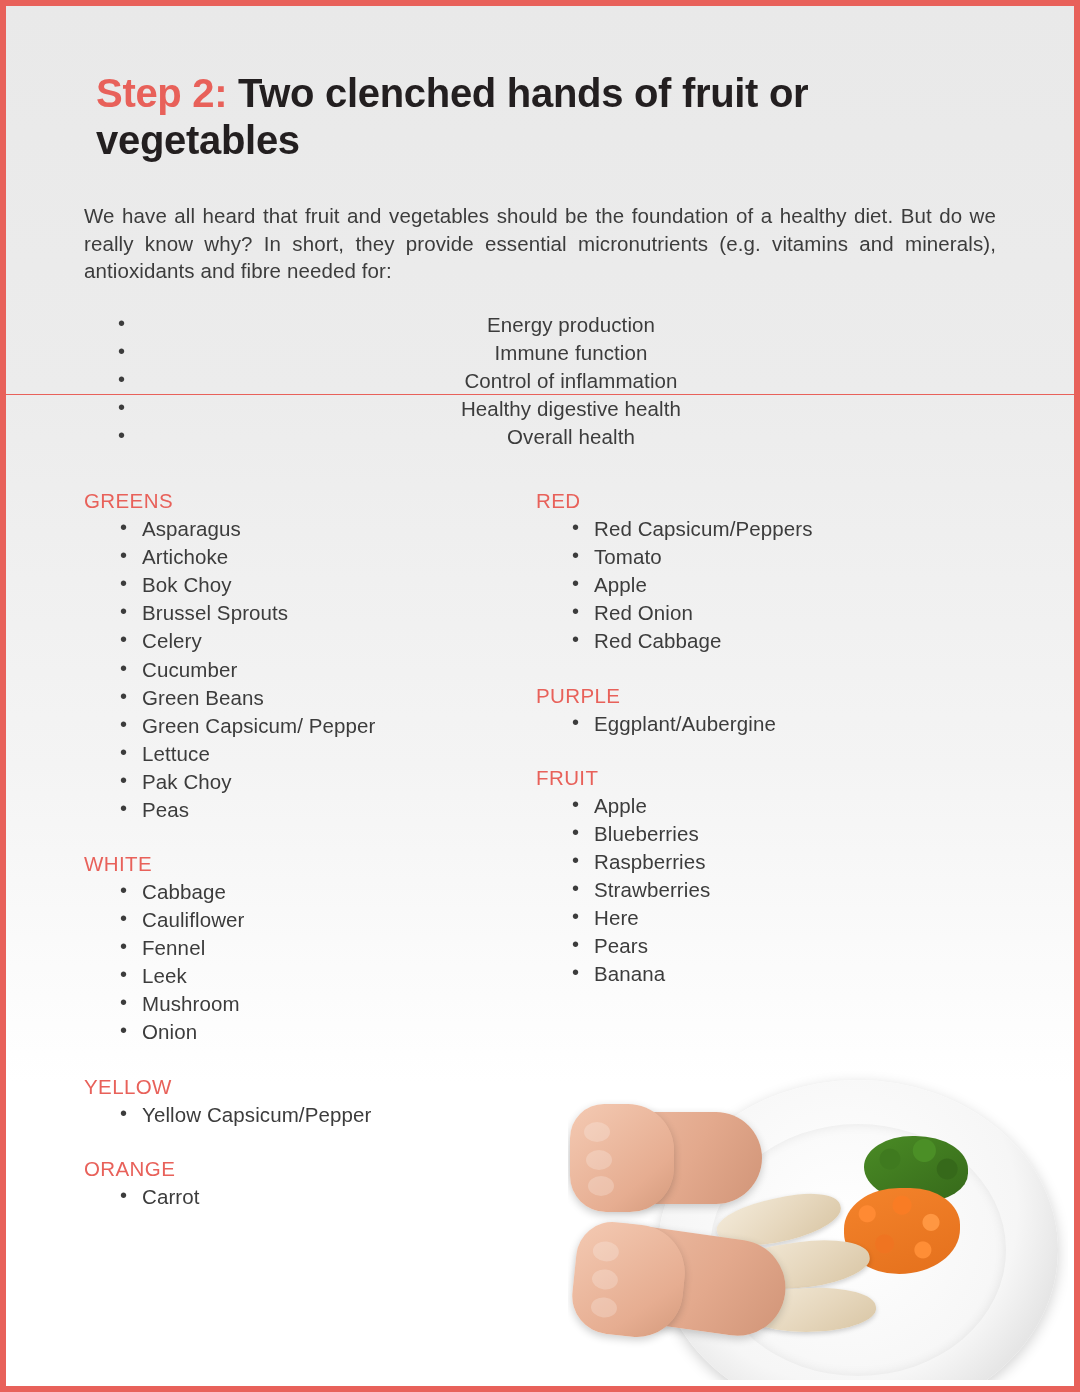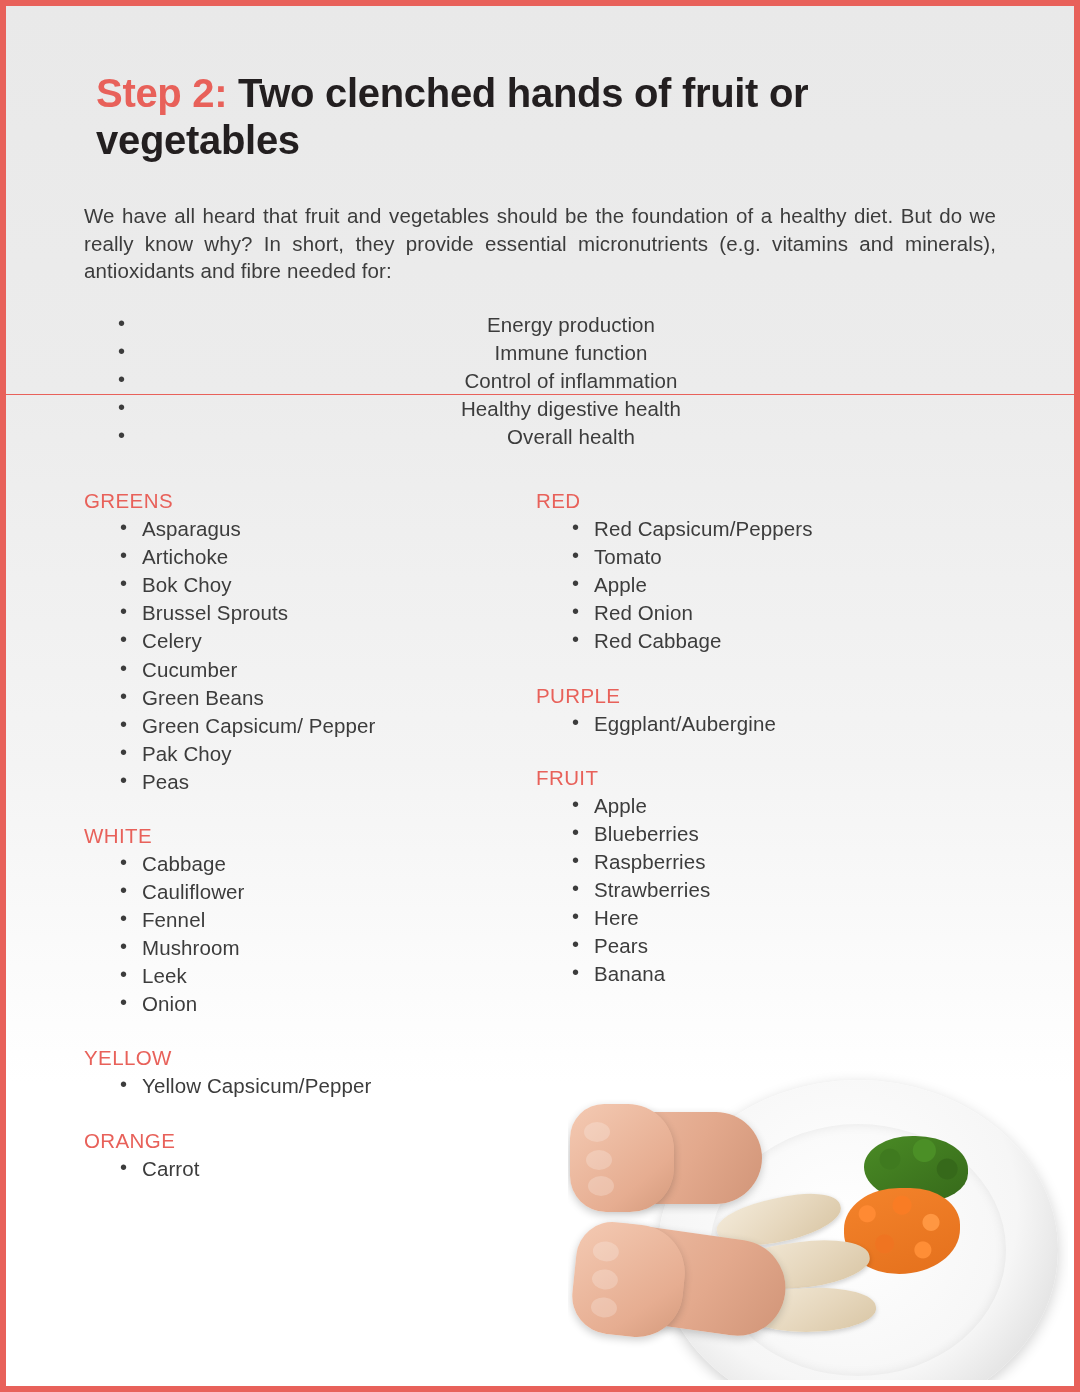--- a/index.html
+++ b/index.html
@@ -273,33 +273,34 @@
           <div class="group-heading">GREENS</div>
           <ul class="items">
             <li>Asparagus</li>
             <li>Artichoke</li>
             <li>Bok Choy</li>
             <li>Brussel Sprouts</li>
             <li>Celery</li>
             <li>Cucumber</li>
             <li>Green Beans</li>
             <li>Green Capsicum/ Pepper</li>
+            <li>Lettuce</li>
             <li>Pak Choy</li>
             <li>Peas</li>
           </ul>
         </div>
 
         <div class="group">
           <div class="group-heading">WHITE</div>
           <ul class="items">
             <li>Cabbage</li>
             <li>Cauliflower</li>
             <li>Fennel</li>
+            <li>Leek</li>
             <li>Mushroom</li>
-            <li>Leek</li>
             <li>Onion</li>
           </ul>
         </div>
 
         <div class="group">
           <div class="group-heading">YELLOW</div>
           <ul class="items">
             <li>Yellow Capsicum/Pepper</li>
           </ul>
         </div>

